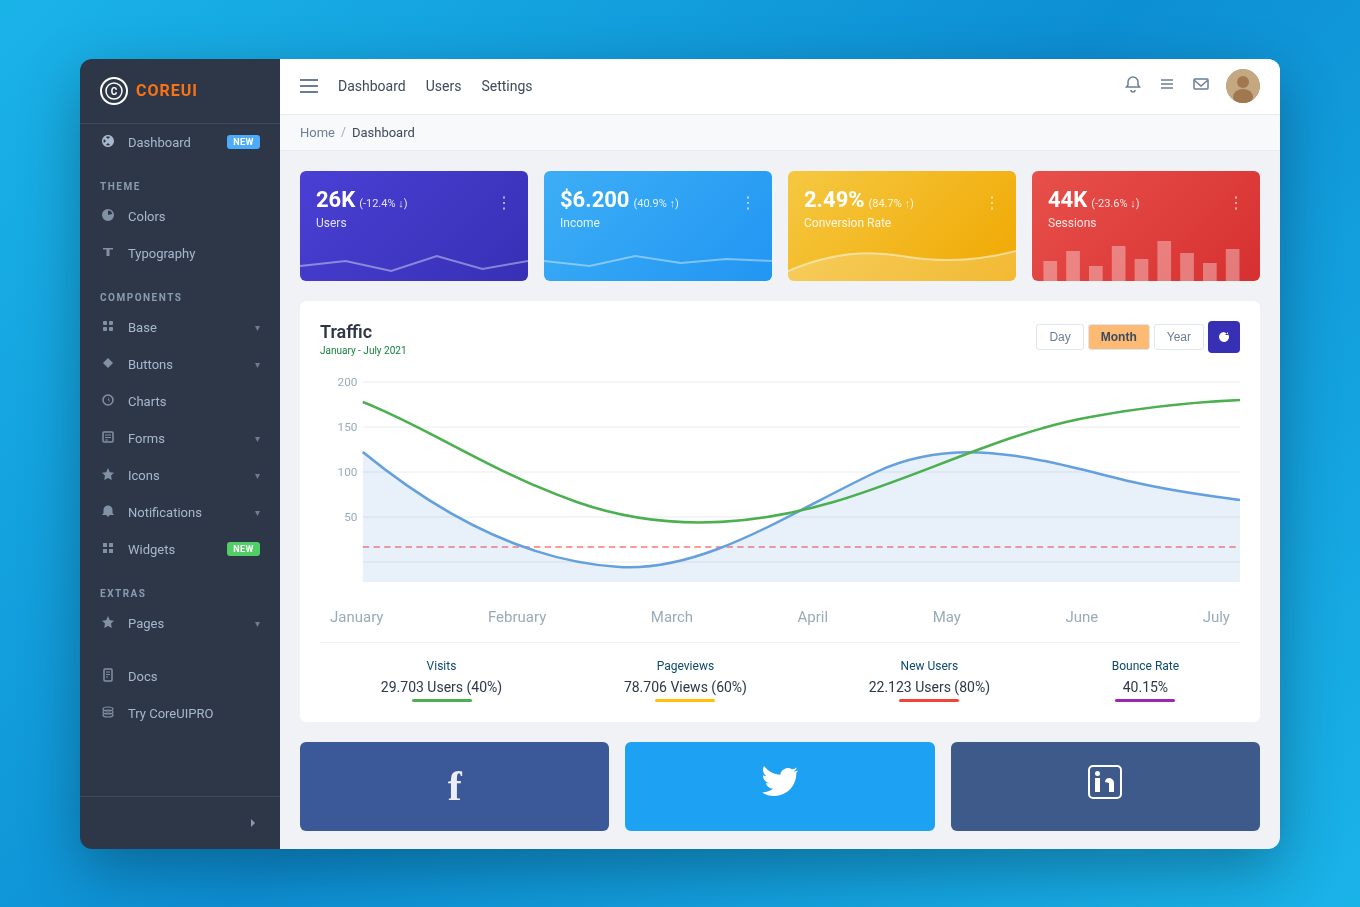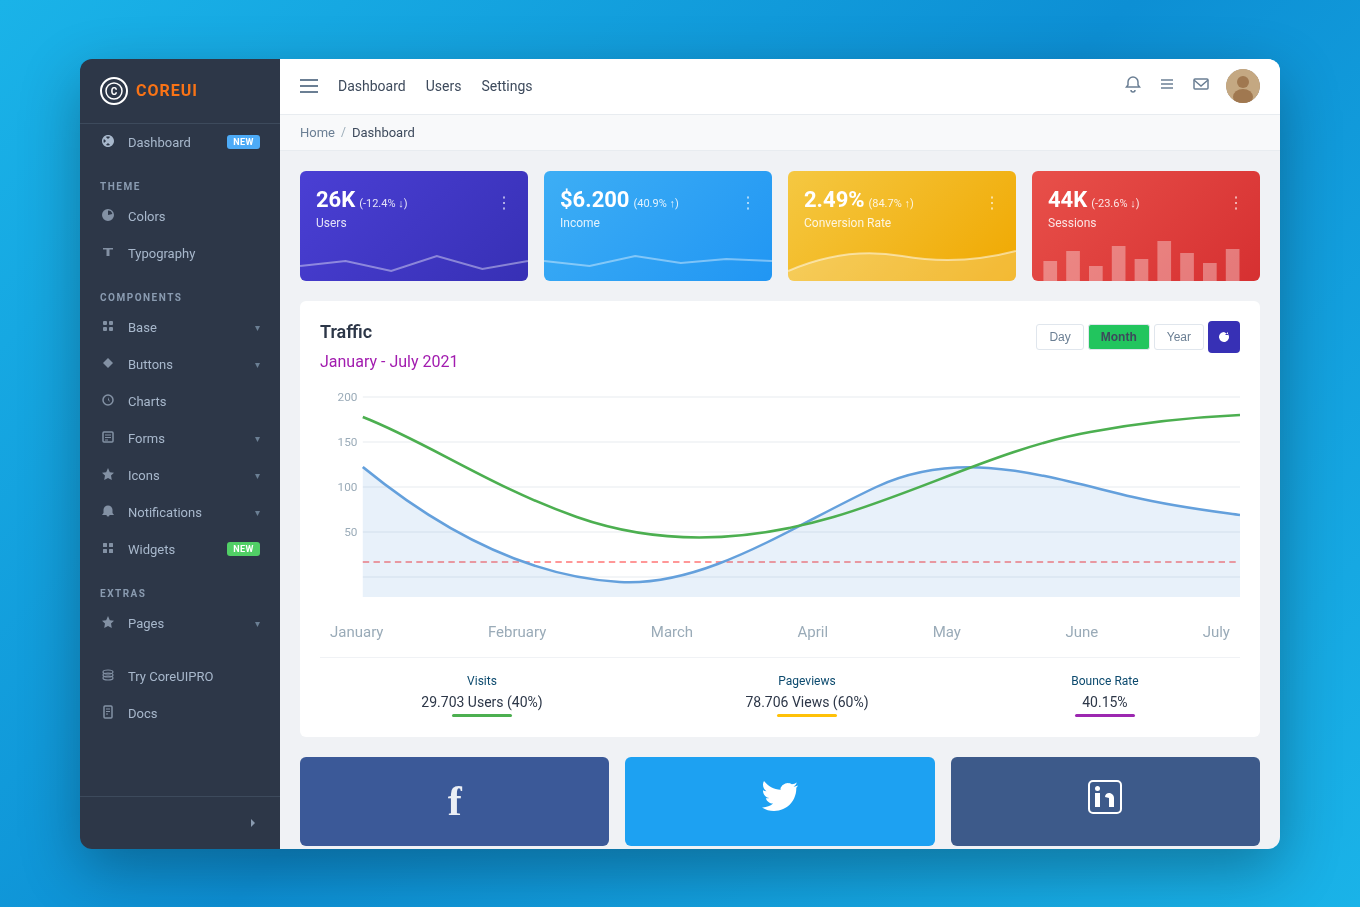--- a/index.html
+++ b/index.html
@@ -284,40 +284,40 @@
       justify-content: space-between;
       align-items: flex-start;
       margin-bottom: 16px;
     }
     .traffic-title {
       font-size: 18px;
       font-weight: 600;
       color: #2d3748;
     }
     .traffic-subtitle {
-      font-size: 16px;
-      color: #a21caf;
-      margin-top: 10px;
+      font-size: 10px;
+      color: #15803d;
+      margin-top: 3px;
     }
     .traffic-controls {
       display: flex;
       align-items: center;
       gap: 4px;
     }
     .time-btn {
       padding: 5px 12px;
       font-size: 12px;
       border: 1px solid #e0e6ed;
       background: #fff;
       color: #6b7f94;
       cursor: pointer;
       border-radius: 3px;
     }
     .time-btn.active {
-      background: #22c55e;
+      background: #fdba74;
       color: #3d4a5c;
       font-weight: 600;
     }
     .chart-refresh-btn {
       width: 32px;
       height: 32px;
       background: #3730b5;
       border-radius: 4px;
       display: flex;
       align-items: center;
@@ -540,38 +540,38 @@
       </span>
       <span class="item-label">Pages</span>
       <span class="chevron">▾</span>
     </div>
 
     <div style="height: 16px;"></div>
 
     <div class="sidebar-item">
       <span class="item-icon">
         <svg width="14" height="14" viewBox="0 0 14 14" fill="currentColor" opacity="0.7">
-          <ellipse cx="7" cy="10" rx="5" ry="2" fill="none" stroke="currentColor" stroke-width="1.2"></ellipse>
-          <ellipse cx="7" cy="7" rx="5" ry="2" fill="none" stroke="currentColor" stroke-width="1.2"></ellipse>
-          <ellipse cx="7" cy="4" rx="5" ry="2" fill="none" stroke="currentColor" stroke-width="1.2"></ellipse>
-        </svg>
-      </span>
-      <span class="item-label">Try CoreUIPRO</span>
-    </div>
-
-    <div class="sidebar-item">
-      <span class="item-icon">
-        <svg width="14" height="14" viewBox="0 0 14 14" fill="currentColor" opacity="0.7">
           <rect x="3" y="1" width="8" height="12" rx="1" fill="none" stroke="currentColor" stroke-width="1.5"></rect>
           <line x1="5" y1="4" x2="9" y2="4" stroke="currentColor" stroke-width="1"></line>
           <line x1="5" y1="6.5" x2="9" y2="6.5" stroke="currentColor" stroke-width="1"></line>
           <line x1="5" y1="9" x2="7" y2="9" stroke="currentColor" stroke-width="1"></line>
         </svg>
       </span>
       <span class="item-label">Docs</span>
+    </div>
+
+    <div class="sidebar-item">
+      <span class="item-icon">
+        <svg width="14" height="14" viewBox="0 0 14 14" fill="currentColor" opacity="0.7">
+          <ellipse cx="7" cy="10" rx="5" ry="2" fill="none" stroke="currentColor" stroke-width="1.2"></ellipse>
+          <ellipse cx="7" cy="7" rx="5" ry="2" fill="none" stroke="currentColor" stroke-width="1.2"></ellipse>
+          <ellipse cx="7" cy="4" rx="5" ry="2" fill="none" stroke="currentColor" stroke-width="1.2"></ellipse>
+        </svg>
+      </span>
+      <span class="item-label">Try CoreUIPRO</span>
     </div>
 
     <div class="sidebar-bottom">
       <div class="collapse-btn">
         <svg width="16" height="16" viewBox="0 0 16 16" fill="#8a9bb0">
           <path d="M11 8l-4-4v8l4-4z"></path>
         </svg>
       </div>
     </div>
   </aside>
@@ -764,20 +764,25 @@
             <div class="traffic-stat-label">Visits</div>
             <div class="traffic-stat-value">29.703 Users (40%)</div>
             <div class="traffic-stat-bar" style="background:#4CAF50;"></div>
           </div>
           <div class="traffic-stat">
             <div class="traffic-stat-label">Pageviews</div>
             <div class="traffic-stat-value">78.706 Views (60%)</div>
             <div class="traffic-stat-bar" style="background:#FFC107;"></div>
           </div>
           <div class="traffic-stat">
+            <div class="traffic-stat-label">New Users</div>
+            <div class="traffic-stat-value">22.123 Users (80%)</div>
+            <div class="traffic-stat-bar" style="background:#f44336;"></div>
+          </div>
+          <div class="traffic-stat">
             <div class="traffic-stat-label">Bounce Rate</div>
             <div class="traffic-stat-value">40.15%</div>
             <div class="traffic-stat-bar" style="background:#9C27B0;"></div>
           </div>
         </div>
       </div>
 
       <div class="social-cards">
         <div class="social-card social-card-fb">
           <span class="social-icon" style="font-family: Georgia, serif; font-size: 42px; color: rgba(255,255,255,0.9);">f</span>

